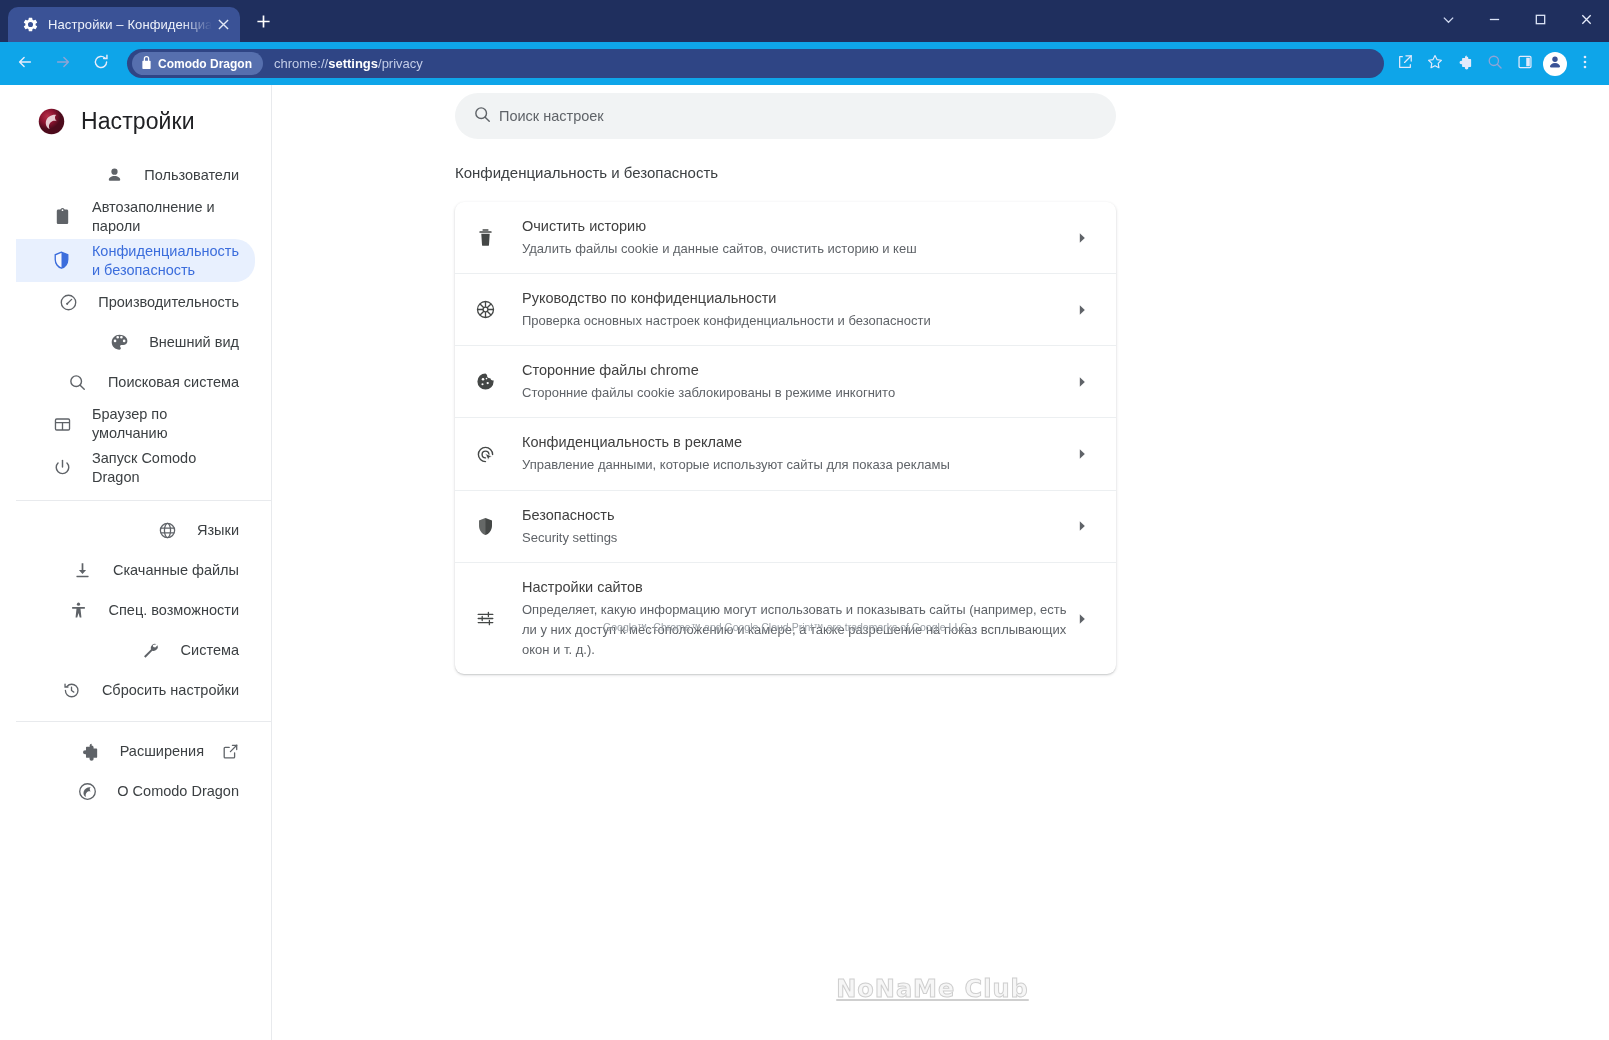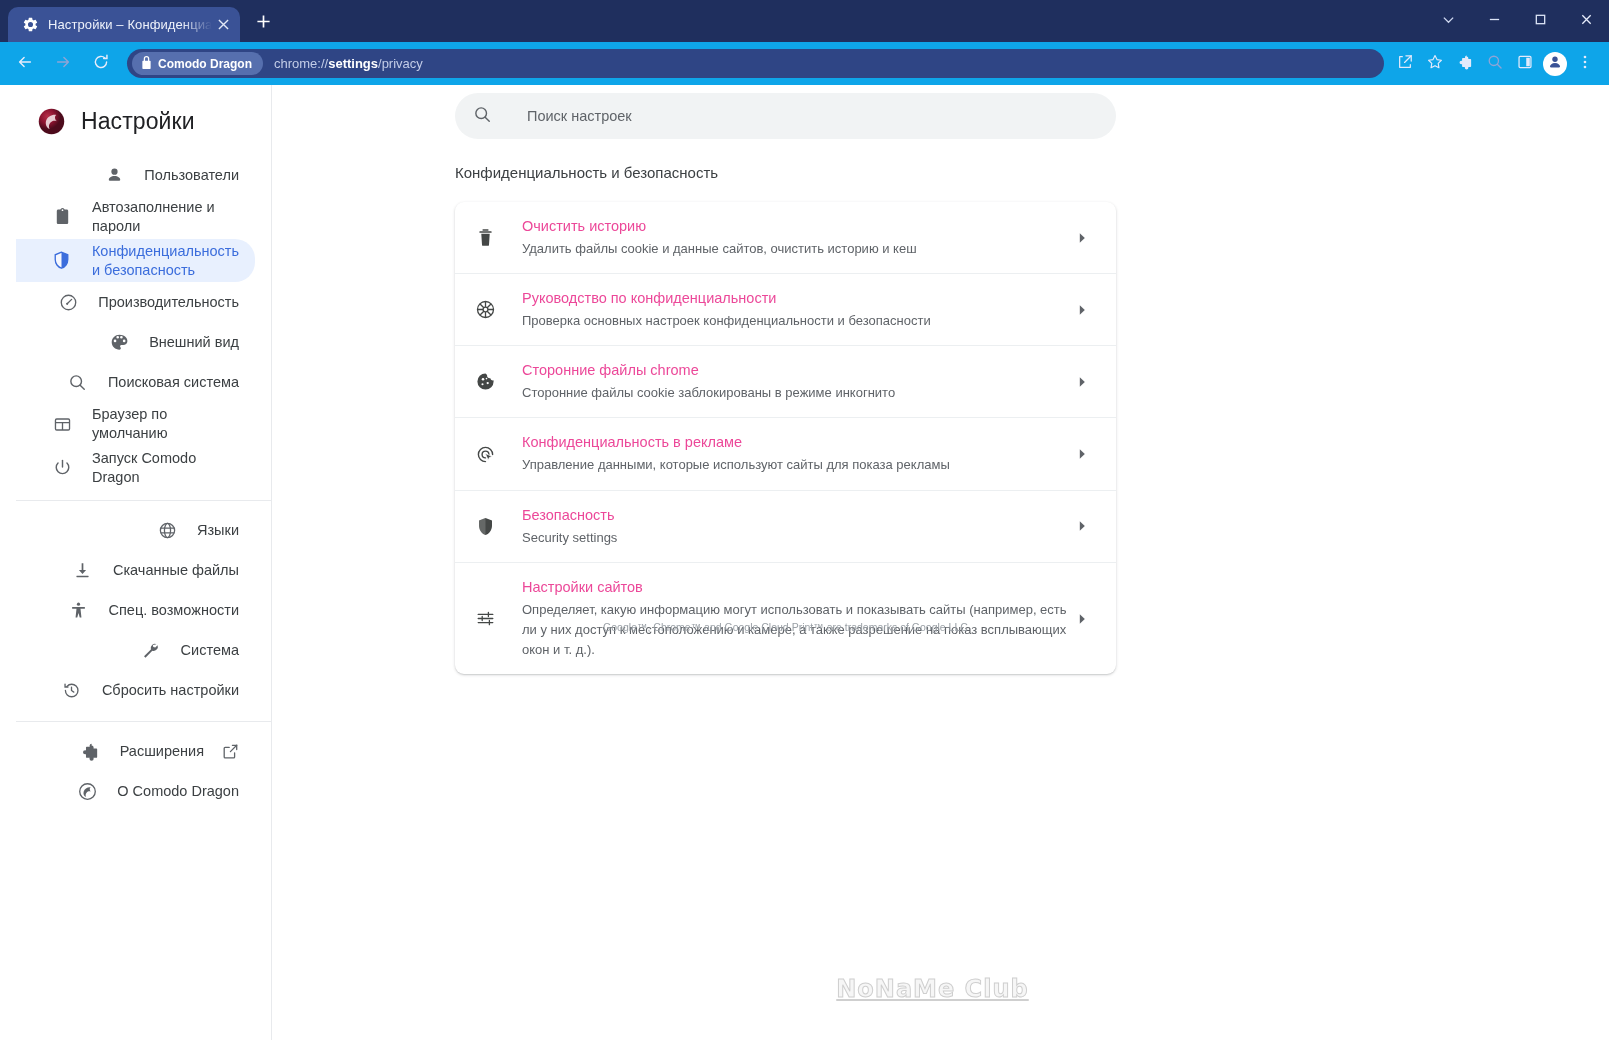--- a/index.html
+++ b/index.html
@@ -165,21 +165,21 @@
     width: 661px; height: 46px;
     background: #f1f3f4; border-radius: 23px;
     display: flex; align-items: center;
     padding-left: 18px;
   }
   #searchbar svg { width: 19px; height: 19px; flex: 0 0 19px; }
   #search-input {
     border: none; outline: none; background: transparent;
     font-family: "Liberation Sans", sans-serif;
     font-size: 14.5px; color: #3c4043;
-    margin-left: 35px; flex: 1; height: 100%;
+    margin-left: 7px; flex: 1; height: 100%;
   }
   #search-input::placeholder { color: #5f6368; }
 
   #section-title {
     position: absolute; left: 199px; top: 79px;
     font-size: 15px; color: #3c4043;
   }
 
   #card {
     position: absolute; left: 199px; top: 117px;
@@ -196,21 +196,21 @@
     min-height: 63px;
   }
   .row:last-child { border-bottom: none; }
   .row-icon {
     width: 22px; height: 22px; flex: 0 0 22px;
     margin-left: 19px; margin-right: 26px;
     display: flex; align-items: center; justify-content: center;
   }
   .row-icon svg { width: 21px; height: 21px; }
   .row-text { flex: 1; min-width: 0; }
-  .row-title { font-size: 14.5px; color: #ec4899; line-height: 1.45; }
+  .row-title { font-size: 14.5px; color: #404040; line-height: 1.45; }
   .row-sub { font-size: 13px; color: #5f6368; line-height: 1.55; margin-top: 2px; }
   .row-arrow {
     width: 20px; height: 20px; flex: 0 0 20px;
     margin-right: 14px;
     display: flex; align-items: center; justify-content: center;
   }
   .row-arrow svg { width: 14px; height: 14px; }
 
   #trademark {
     position: absolute; left: 199px; top: 536px;

